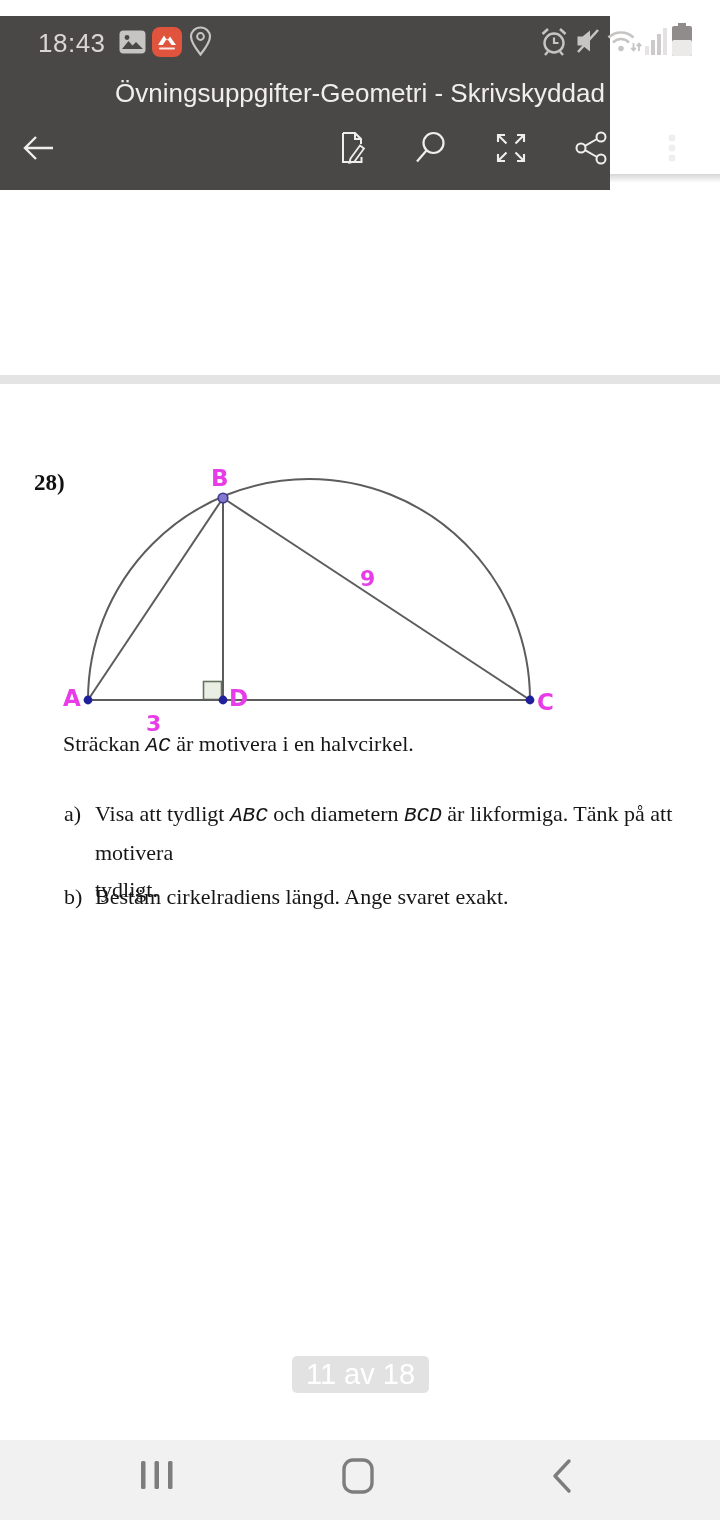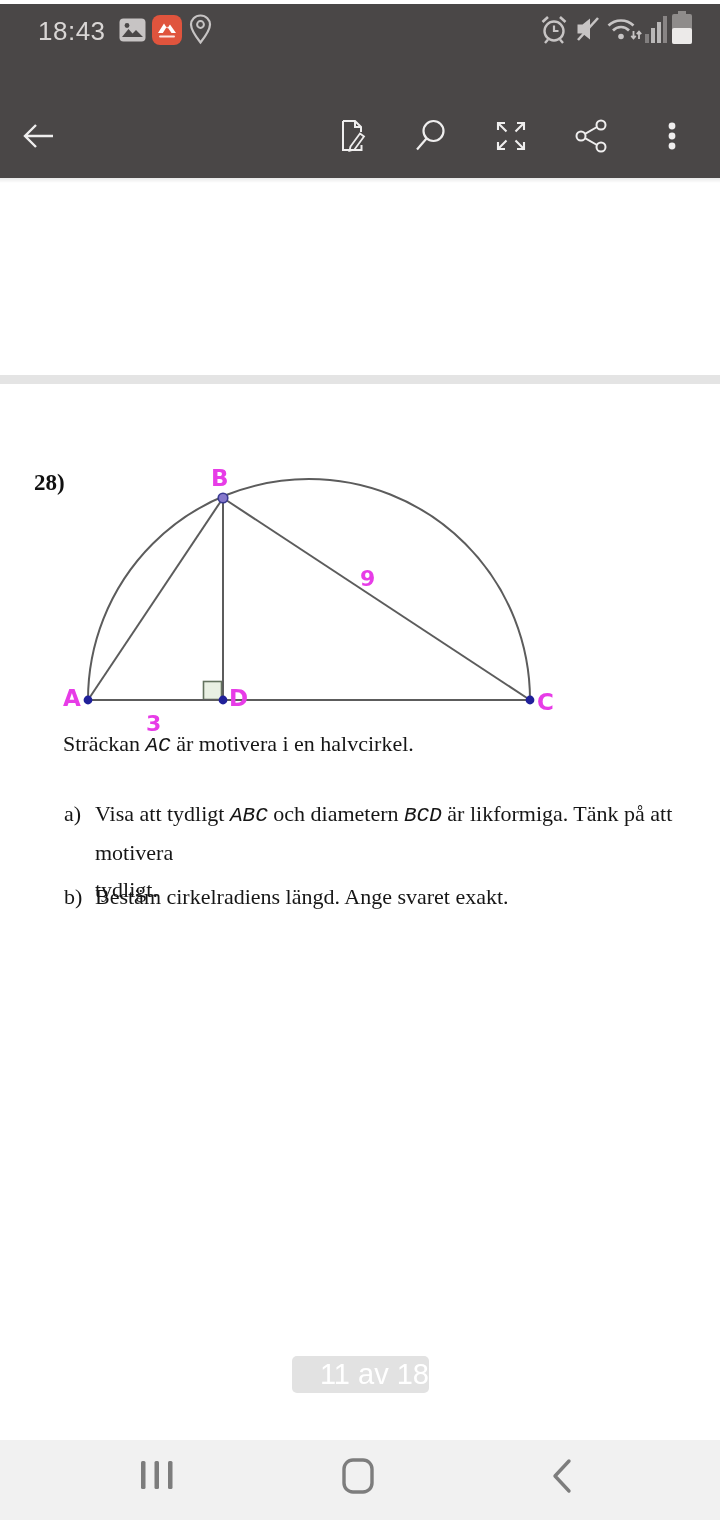--- a/index.html
+++ b/index.html
@@ -1,21 +1,21 @@
 <!DOCTYPE html>
 <html><head>
 <meta charset="utf-8">
 <style>
   html,body { margin:0; padding:0; }
   body {
     width:720px; height:1520px; position:relative; overflow:hidden;
     background:#ffffff; font-family:"Liberation Sans", sans-serif;
   }
   
-  .header { position:absolute; left:0; top:4px; width:720px; height:174px; background:#4a4747; z-index:5; }
+  .header { position:absolute; left:0; top:16px; width:610px; height:174px; background:#4a4747; z-index:5; }
   .header-shadow { position:absolute; left:0; top:174px; width:720px; height:9px;
     background:linear-gradient(to bottom, rgba(0,0,0,0.16), rgba(0,0,0,0)); z-index:4; }
   .time { position:absolute; left:38px; top:12px; font-size:26px; color:#d9d6d5; letter-spacing:0.5px; }
   .sicon { position:absolute; top:12px; }
   .app-title { position:absolute; left:0; top:62px; width:720px; text-align:center;
     color:#f1efee; font-size:26px; font-weight:400; }
   .ticon { position:absolute; top:112px; width:40px; height:40px; cursor:pointer; }
   
   .page-separator { position:absolute; left:0; top:375px; width:720px; height:9px; background:#e4e4e4; }
   .problem-number { position:absolute; left:34px; top:470px;
@@ -27,21 +27,21 @@
   .mvar { font-family:Liberation Mono, monospace; font-style:italic; font-size:21px; }
   .intro-line { position:absolute; left:63px; top:731px; }
   .item-row { position:absolute; left:64px; display:flex; line-height:37px; }
   .item-a { top:795px; }
   .item-b { top:878px; }
   .item-label { flex:0 0 31px; }
   .item-text { width:580px; }
   
   .page-badge { position:absolute; left:292px; top:1356px; width:137px; height:37px;
     background:#e2e2e2; border-radius:5px; color:#ffffff; font-size:29px;
-    line-height:37px; text-align:right; }
+    line-height:37px; text-align:center; }
   
   .navbar { position:absolute; left:0; top:1440px; width:720px; height:80px; background:#f1f1f1; }
   .nav-svg { position:absolute; left:0; top:0; }
 </style>
 </head>
 <body>
 
 <div class="header">
 
   <span class="time">18:43</span>
@@ -89,20 +89,21 @@
     <rect x="12" y="10" width="4" height="21" fill="#c7c4c4" opacity="0.9"></rect>
     <rect x="18" y="4" width="4" height="27" fill="#c7c4c4" opacity="0.5"></rect>
   </svg>
 
   <svg class="sicon" style="left:672px; top:7px;" width="20" height="34" viewBox="0 0 20 34">
     <rect x="6" y="0" width="8" height="3" fill="#8f8c8b"></rect>
     <rect x="0" y="3" width="20" height="30" rx="2" fill="#8f8c8b"></rect>
     <rect x="0" y="17" width="20" height="16" rx="2" fill="#eceae9"></rect>
   </svg>
 
+  <div class="app-title">Övningsuppgifter-Geometri - Skrivskyddad</div>
 
   <svg class="ticon" style="left:18px;" viewBox="0 0 40 40">
     <path d="M35 20 H7 M18 9 L7 20 L18 31" fill="none" stroke="#efeeee" stroke-width="2.4"></path>
   </svg>
 
   <svg class="ticon" style="left:331px;" viewBox="0 0 40 40">
     <path d="M12 5 H24 L30 11 V16" fill="none" stroke="#efeeee" stroke-width="2"></path>
     <path d="M24 5 V11 H30" fill="none" stroke="#efeeee" stroke-width="2"></path>
     <path d="M12 5 V34 H24" fill="none" stroke="#efeeee" stroke-width="2"></path>
     <path d="M19.5 30.5 L29 17.5 L33 20.5 L23.5 33.5 L18.5 34.8 Z" fill="none" stroke="#efeeee" stroke-width="1.8"></path>

